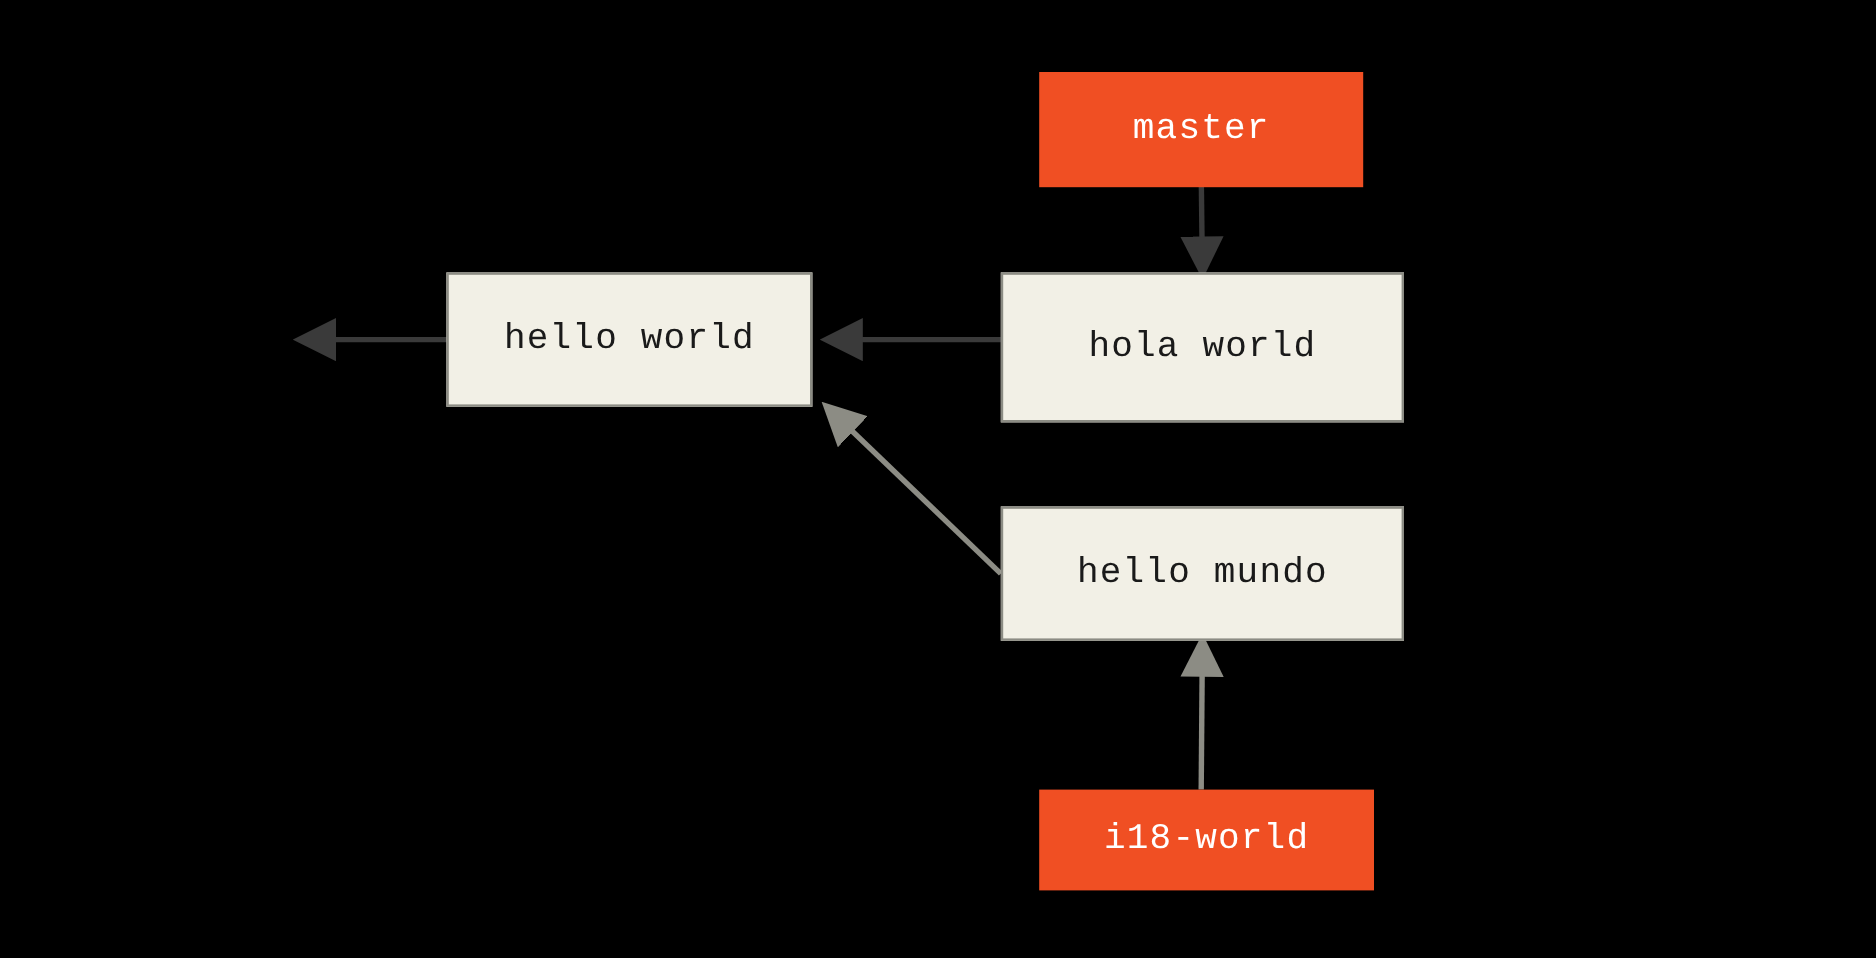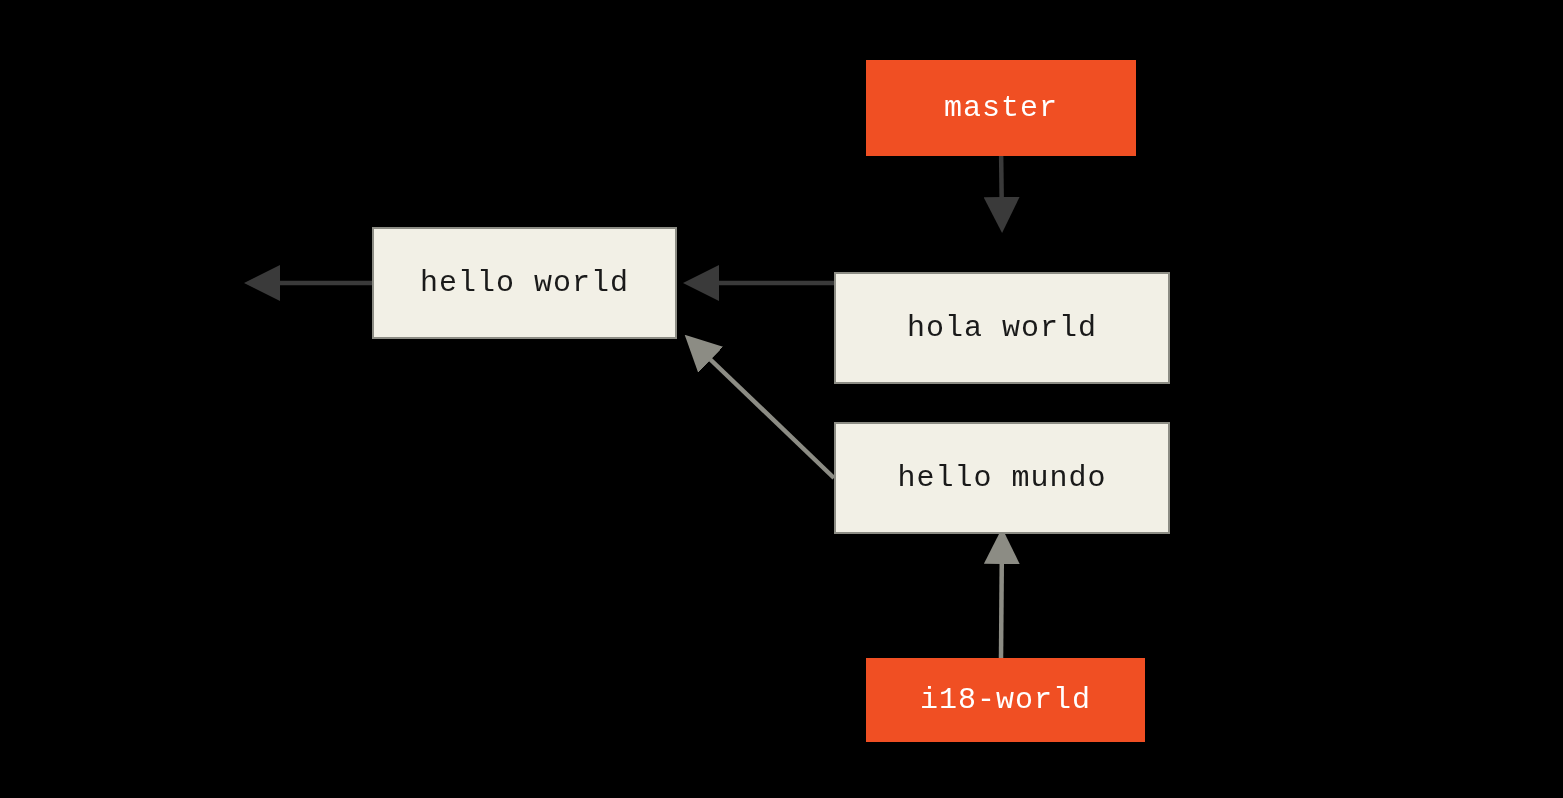--- a/index.html
+++ b/index.html
@@ -62,21 +62,21 @@
         <line x1="384" y1="283" x2="250" y2="283" stroke="#3a3a3a" stroke-width="4.5" marker-end="url(#arrow-dark)"></line>
         <line x1="834" y1="478" x2="689" y2="339" stroke="#8c8c84" stroke-width="4.5" marker-end="url(#arrow-grey)"></line>
         <line x1="1001" y1="658" x2="1002" y2="534" stroke="#8c8c84" stroke-width="4.5" marker-end="url(#arrow-grey)"></line>
       </g>
   </svg>
 
   <div class="box branch" id="box-master" style="left: 866px; top: 60px; width: 270px; height: 96px;">
     <span>master</span>
   </div>
 
-  <div class="box commit" id="box-hola_world" style="left: 834px; top: 227px; width: 336px; height: 112px; margin-top: 45px;">
+  <div class="box commit" id="box-hola_world" style="left: 834px; top: 227px; width: 336px; height: 125px;">
     <span>hola world</span>
   </div>
 
   <div class="box commit" id="box-hello_world" style="left: 372px; top: 227px; width: 305px; height: 112px;">
     <span>hello world</span>
   </div>
 
   <div class="box commit" id="box-hello_mundo" style="left: 834px; top: 422px; width: 336px; height: 112px;">
     <span>hello mundo</span>
   </div>

